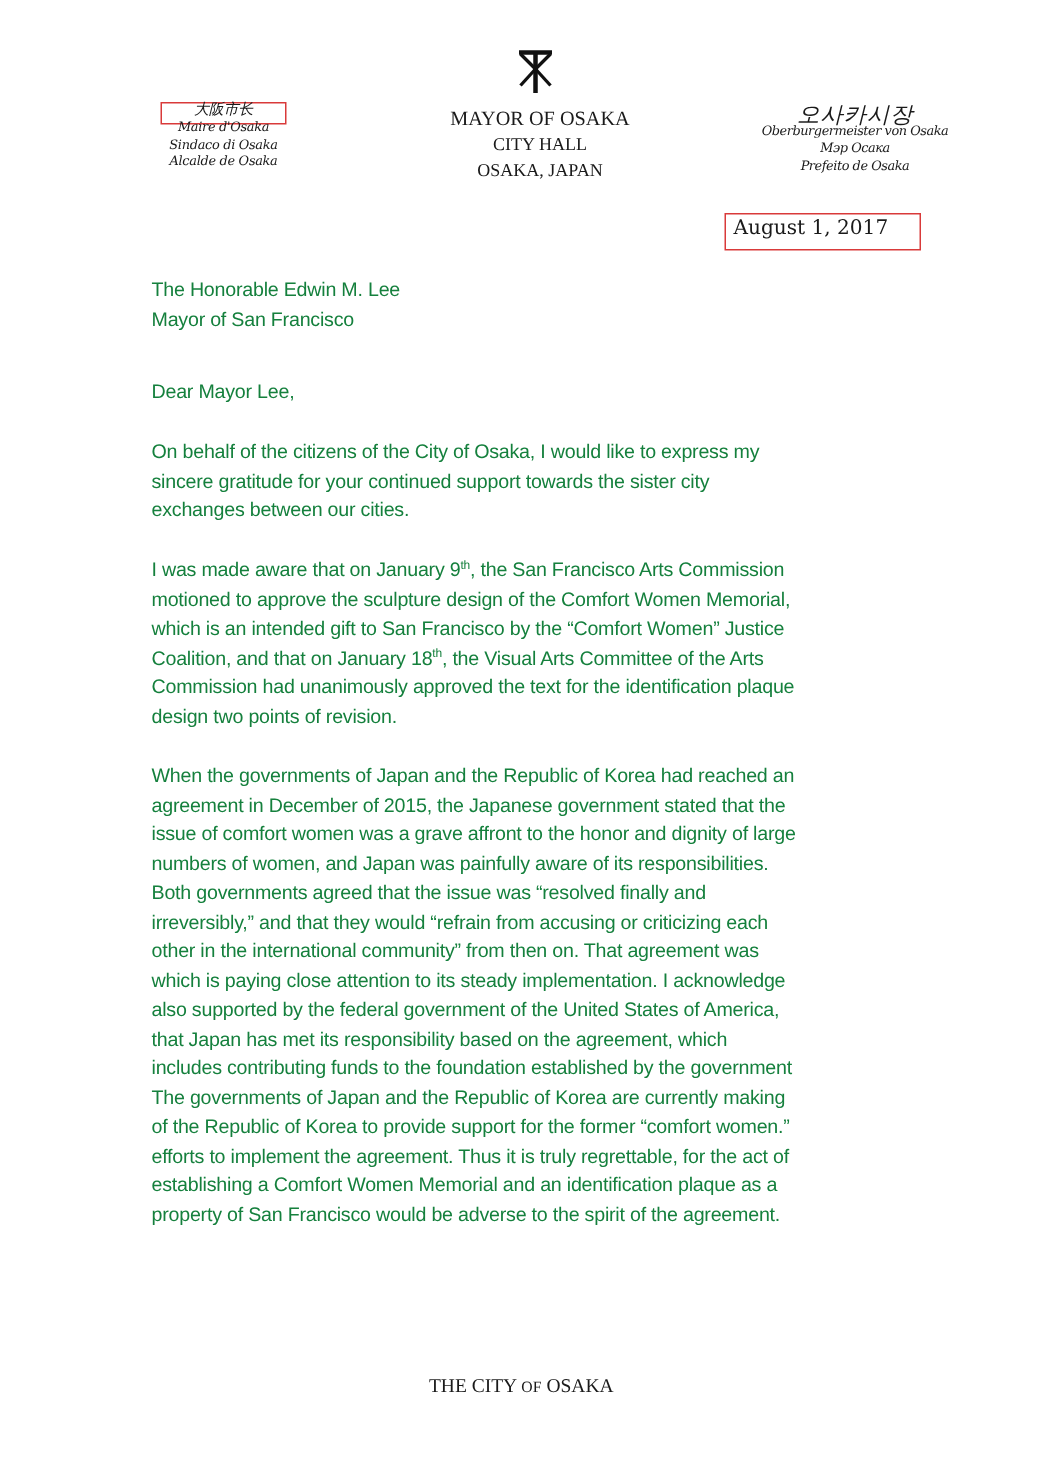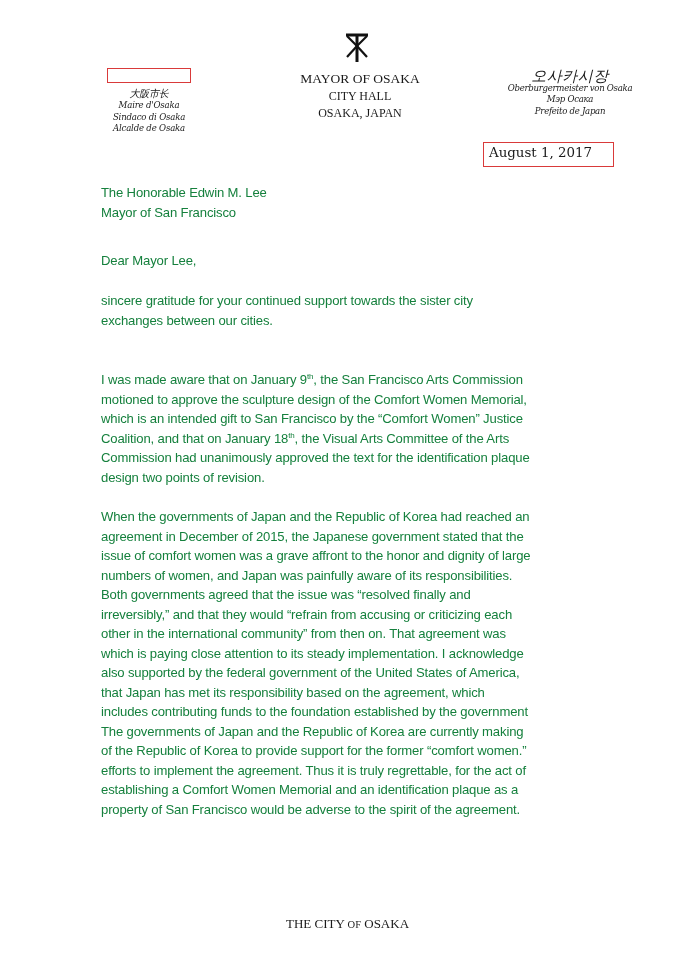--- a/index.html
+++ b/index.html
@@ -26,21 +26,20 @@
       font-family: "DejaVu Serif", "Liberation Serif", serif;
       font-style: italic;
       font-size: 8.6px;
       line-height: 11.5px;
       letter-spacing: -0.2px;
     }
     .hdr-left .cjk {
       font-size: 10px;
       line-height: 12px;
       font-style: italic;
-      margin-top: 20px;
     }
     .box-left {
       left: 107px;
       top: 68px;
       width: 84px;
       height: 15px;
       border: 1px solid #d93a3a;
       box-sizing: border-box;
     }
 
@@ -148,34 +147,35 @@
 <div class="abs hdr-center">
   <div class="title">MAYOR OF OSAKA</div>
   <div class="sub">CITY HALL</div>
   <div class="sub">OSAKA, JAPAN</div>
 </div>
 
 <div class="abs hdr-right">
   <div class="kor">오사카시장</div>
   <div>Oberburgermeister von Osaka</div>
   <div>Мэр Осака</div>
-  <div>Prefeito de Japan</div>
+  <div>Prefeito de Osaka</div>
 </div>
 
 <div class="abs date-box"></div>
 <div class="abs date">August 1, 2017</div>
 
 <div class="abs body-text addressee">
   <span class="line">The Honorable Edwin M. Lee</span>
   <span class="line">Mayor of San Francisco</span>
 </div>
 
 <div class="abs body-text salutation">Dear Mayor Lee,</div>
 
 <div class="abs body-text para1">
+  <span class="line">On behalf of the citizens of the City of Osaka, I would like to express my</span>
   <span class="line">sincere gratitude for your continued support towards the sister city</span>
   <span class="line">exchanges between our cities.</span>
 </div>
 
 <div class="abs body-text para2">
   <span class="line"><span>I was made aware that on January 9</span><sup>th</sup><span>, the San Francisco Arts Commission</span></span>
   <span class="line">motioned to approve the sculpture design of the Comfort Women Memorial,</span>
   <span class="line">which is an intended gift to San Francisco by the “Comfort Women” Justice</span>
   <span class="line"><span>Coalition, and that on January 18</span><sup>th</sup><span>, the Visual Arts Committee of the Arts</span></span>
   <span class="line">Commission had unanimously approved the text for the identification plaque</span>

